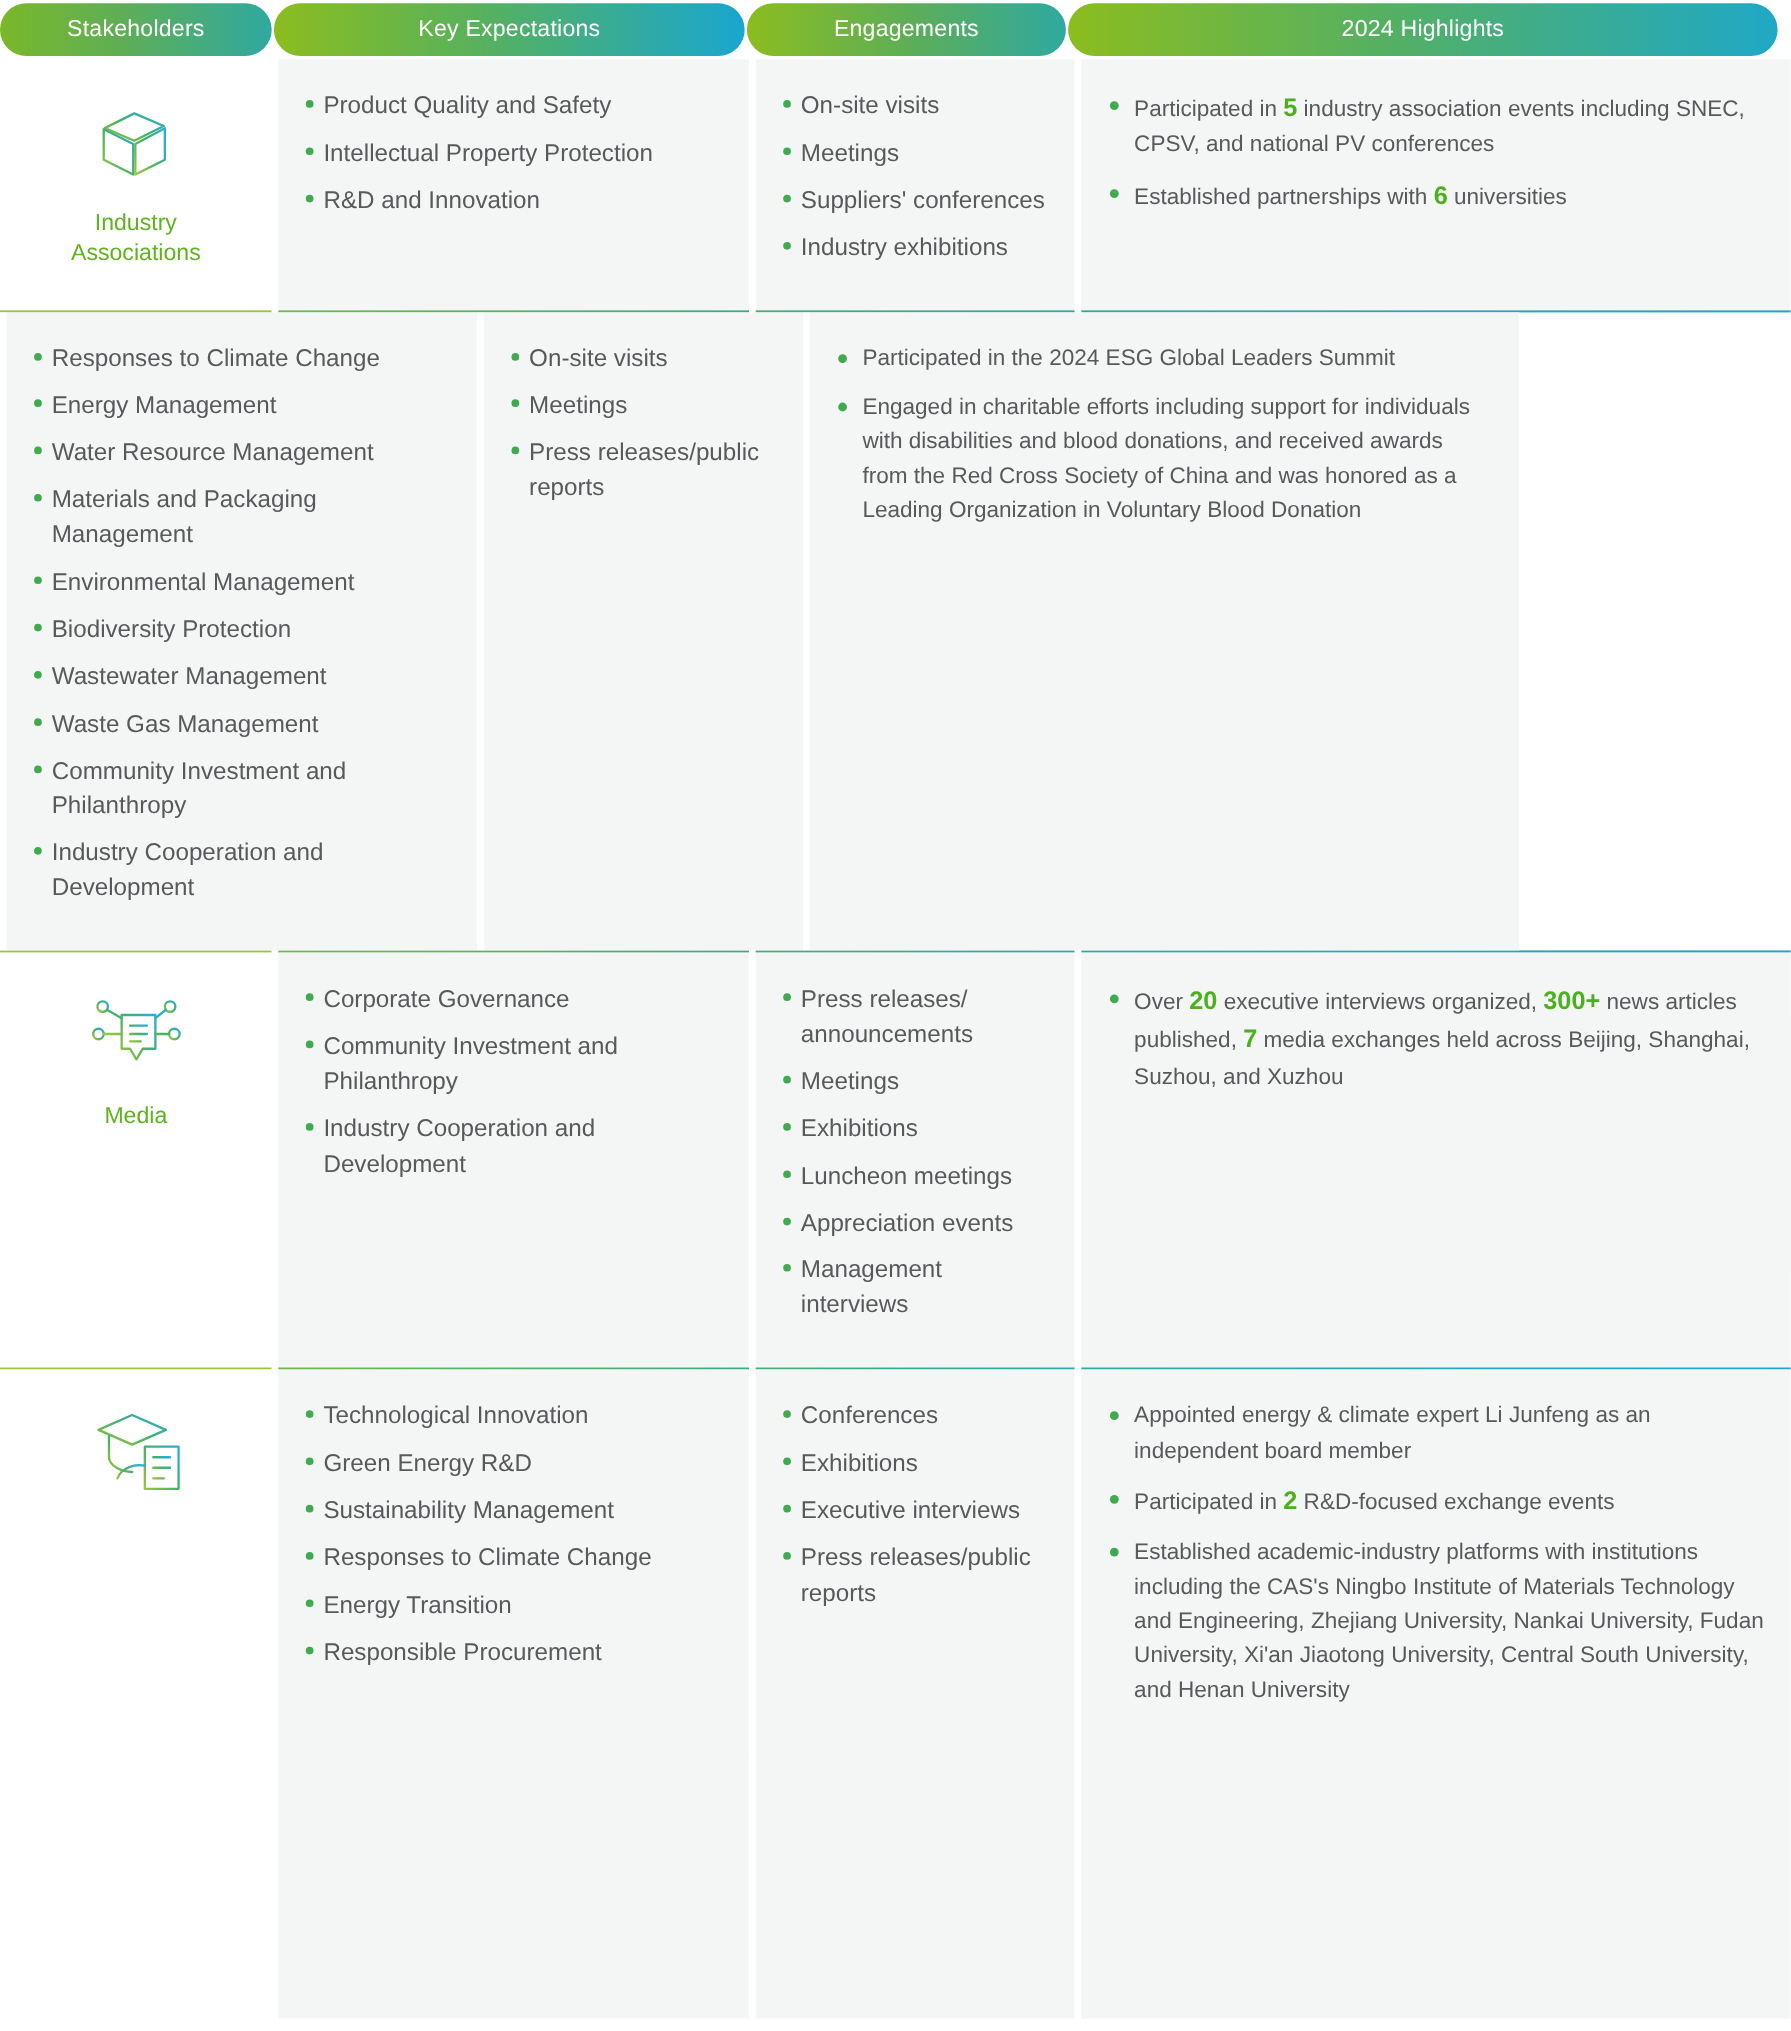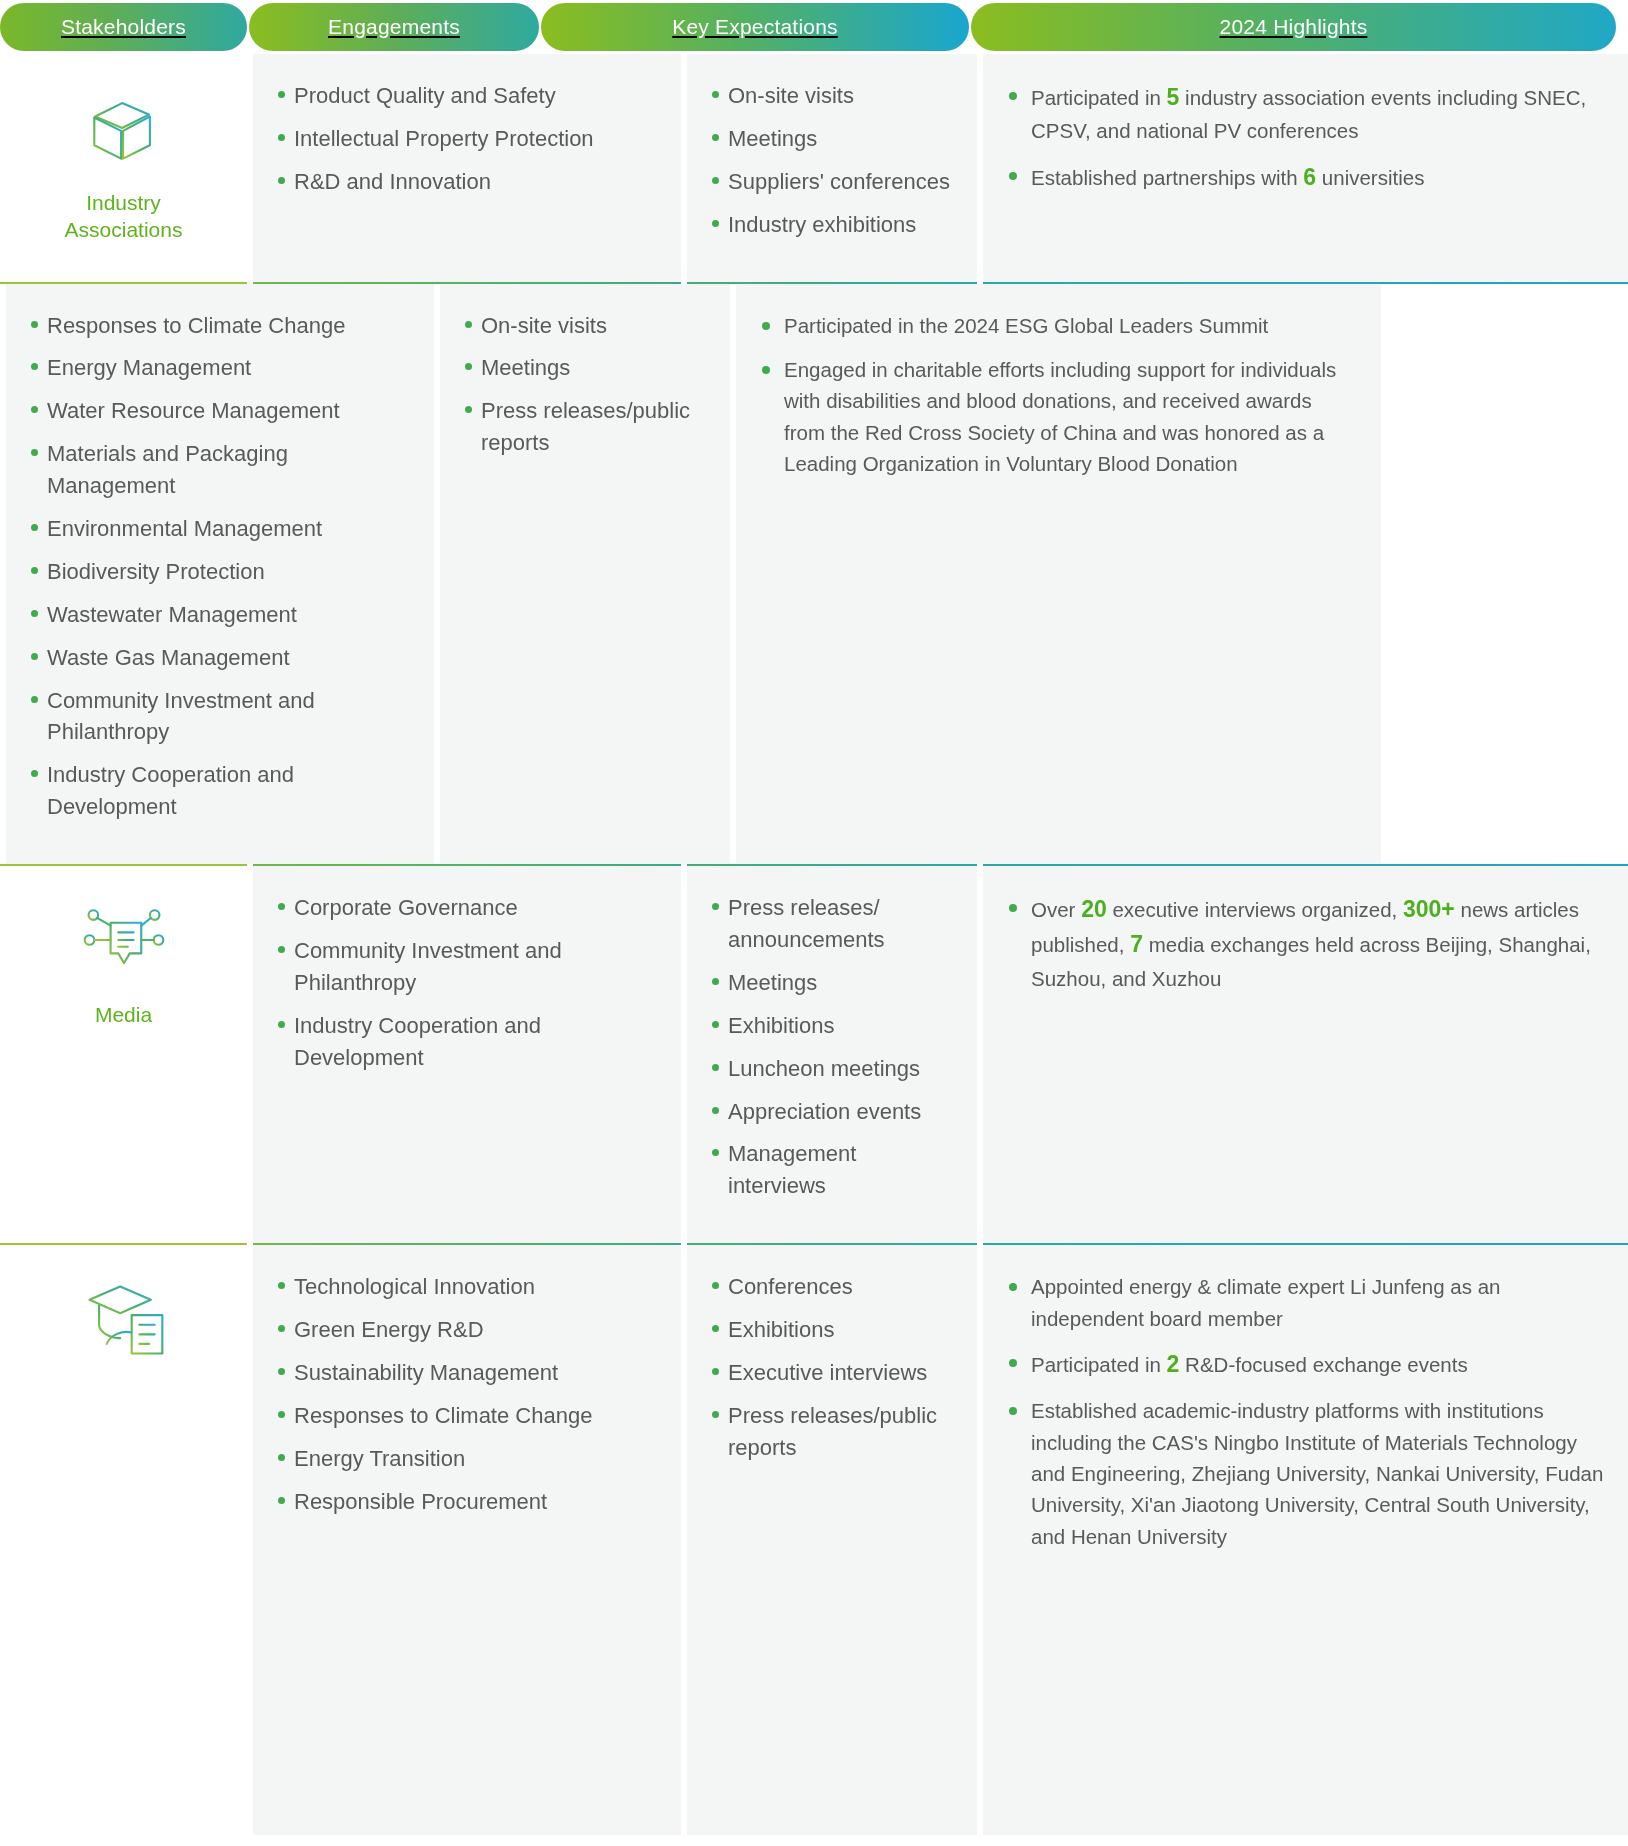--- a/index.html
+++ b/index.html
@@ -15,21 +15,20 @@
     background: #ffffff;
   }
 
   
   .header-row {
     display: flex;
     height: 54px;
     gap: 2px;
     padding: 3px 0 0 0;
     align-items: stretch;
-    text-decoration: underline;
   }
   .pill {
     border-radius: 28px;
     display: flex;
     align-items: center;
     justify-content: center;
     color: #ffffff;
     font-size: 21px;
     letter-spacing: .2px;
     white-space: nowrap;
@@ -132,25 +131,25 @@
 </style>
 </head>
 <body>
 
 <div class="page">
 
   <div class="header-row">
     <div class="pill pill-1">
       <span>Stakeholders</span>
     </div>
+    <div class="pill pill-2">
+      <span>Key Expectations</span>
+    </div>
     <div class="pill pill-3">
       <span>Engagements</span>
-    </div>
-    <div class="pill pill-2">
-      <span>Key Expectations</span>
     </div>
     <div class="pill pill-4">
       <span>2024 Highlights</span>
     </div>
   </div>
 
   <div id="body-rows">
       <div class="grid-row">
         <div class="col-stake cell cell-stake">
           <span>

